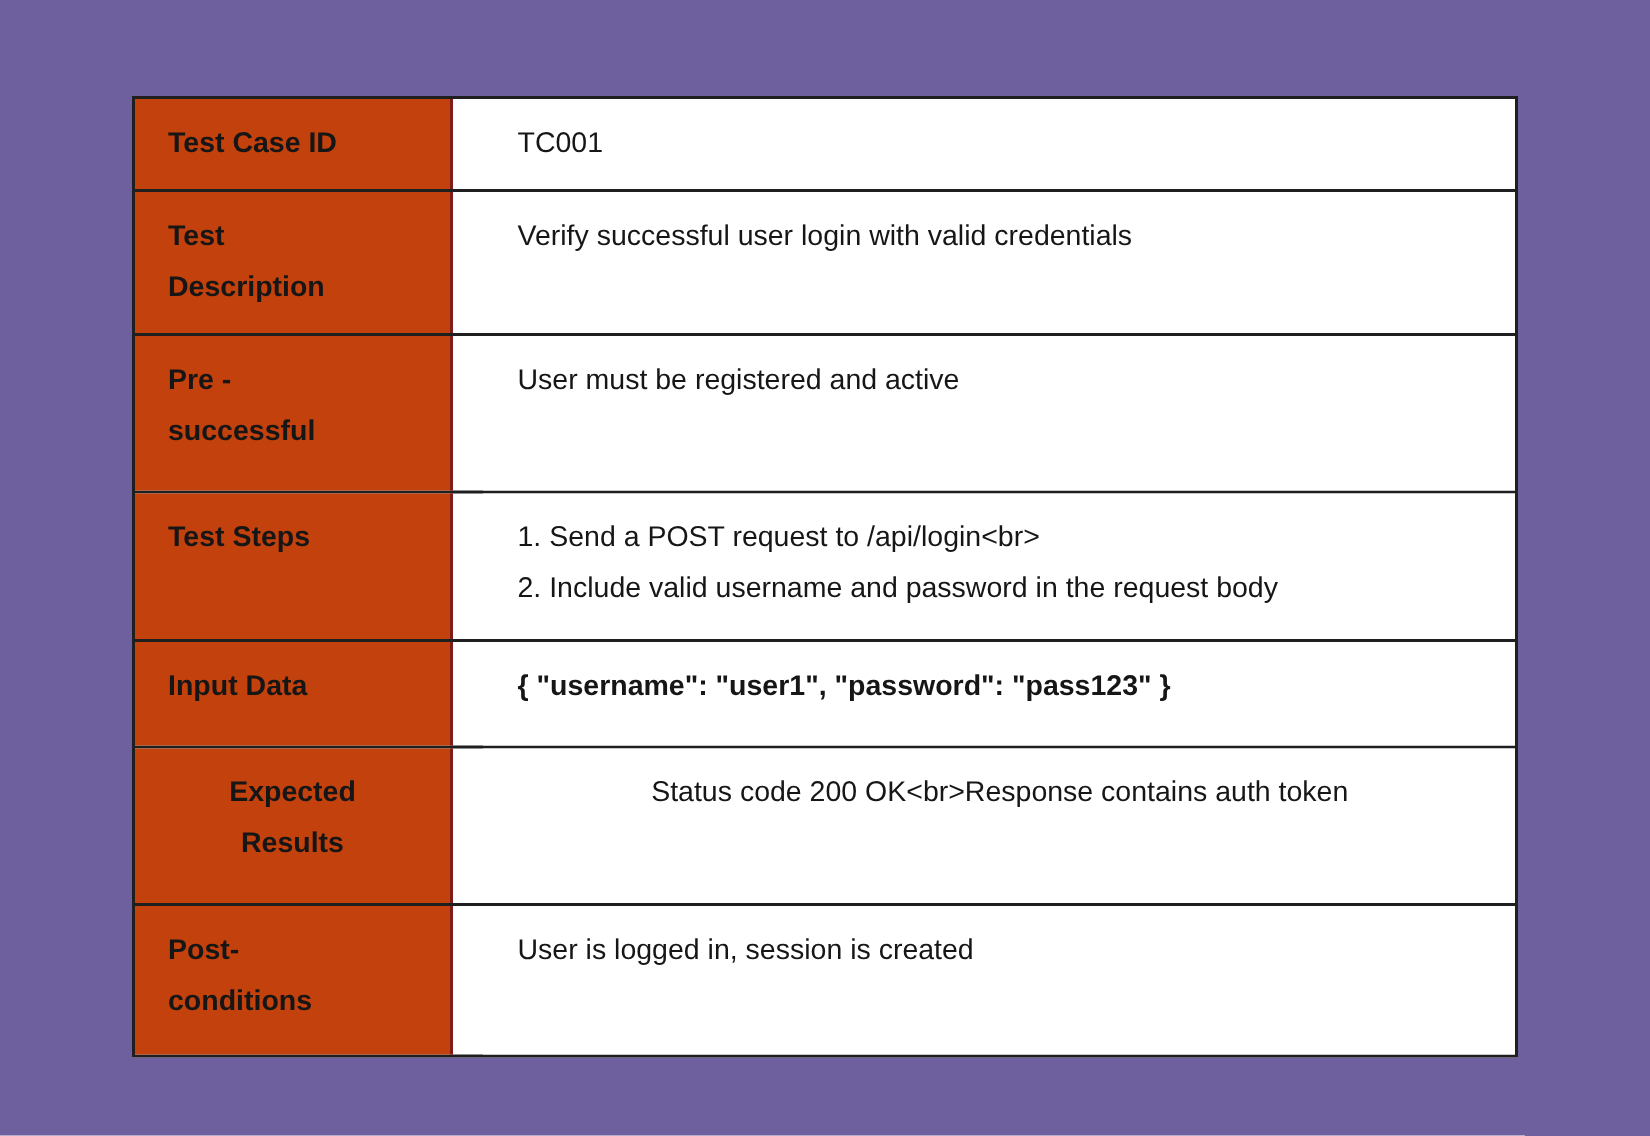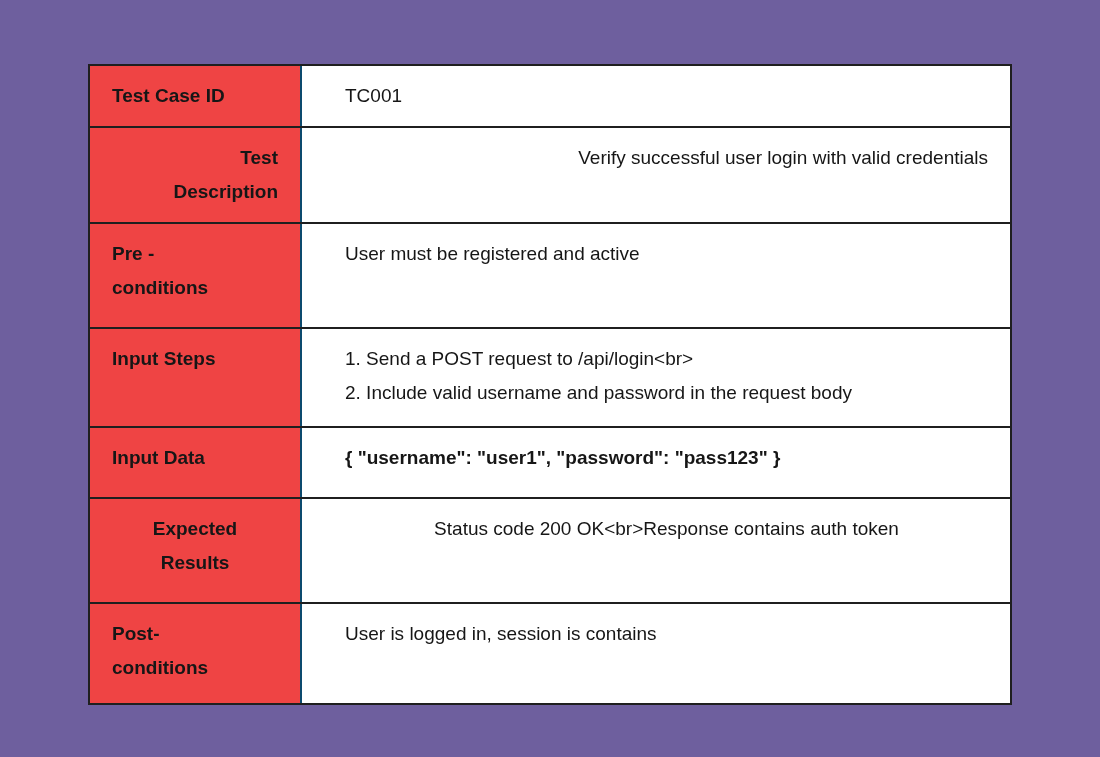--- a/index.html
+++ b/index.html
@@ -33,37 +33,37 @@
   }
   .cell {
     box-sizing: border-box;
     padding: 13px 22px 13px 22px;
     font-size: 19px;
     line-height: 34px;
     white-space: pre-line;
   }
   .cell.label {
     flex: 0 0 212px;
-    background: #ef4444;
-    border-right: 2px solid #0c4a6e;
+    background: #c2410c;
+    border-right: 2px solid #7f1d1d;
     font-weight: 700;
   }
   .cell.value {
     flex: 1 1 auto;
     background: #ffffff;
     font-weight: 400;
     padding-left: 23px;
     margin-left: 20px;
   }
   .cell.value.bold {
     font-weight: 700;
   }
   
   .trow:nth-child(1) { min-height: 58px; }
-  .trow:nth-child(2) { min-height: 94px; text-align: right; }
+  .trow:nth-child(2) { min-height: 94px; }
   .trow:nth-child(3) { min-height: 103px; }
   .trow:nth-child(4) { min-height: 97px; }
   .trow:nth-child(5) { min-height: 69px; }
   .trow:nth-child(6) { min-height: 103px; text-align: center; }
   .trow:nth-child(7) { min-height: 99px; }
 </style>
 </head>
 <body>
 
 <div class="ttable">
@@ -74,40 +74,40 @@
   </div>
 
   <div class="trow">
     <div class="cell label">Test
 Description</div>
     <div class="cell value">Verify successful user login with valid credentials</div>
   </div>
 
   <div class="trow">
     <div class="cell label">Pre -
-conditions</div>
+successful</div>
     <div class="cell value">User must be registered and active</div>
   </div>
 
   <div class="trow">
-    <div class="cell label">Input Steps</div>
+    <div class="cell label">Test Steps</div>
     <div class="cell value">1. Send a POST request to /api/login&lt;br&gt;
 2. Include valid username and password in the request body</div>
   </div>
 
   <div class="trow">
     <div class="cell label">Input Data</div>
     <div class="cell value bold">{ "username": "user1", "password": "pass123" }</div>
   </div>
 
   <div class="trow">
     <div class="cell label">Expected
 Results</div>
     <div class="cell value">Status code 200 OK&lt;br&gt;Response contains auth token</div>
   </div>
 
   <div class="trow">
     <div class="cell label">Post-
 conditions</div>
-    <div class="cell value">User is logged in, session is contains</div>
+    <div class="cell value">User is logged in, session is created</div>
   </div>
 
 </div>
 
 </body></html>

